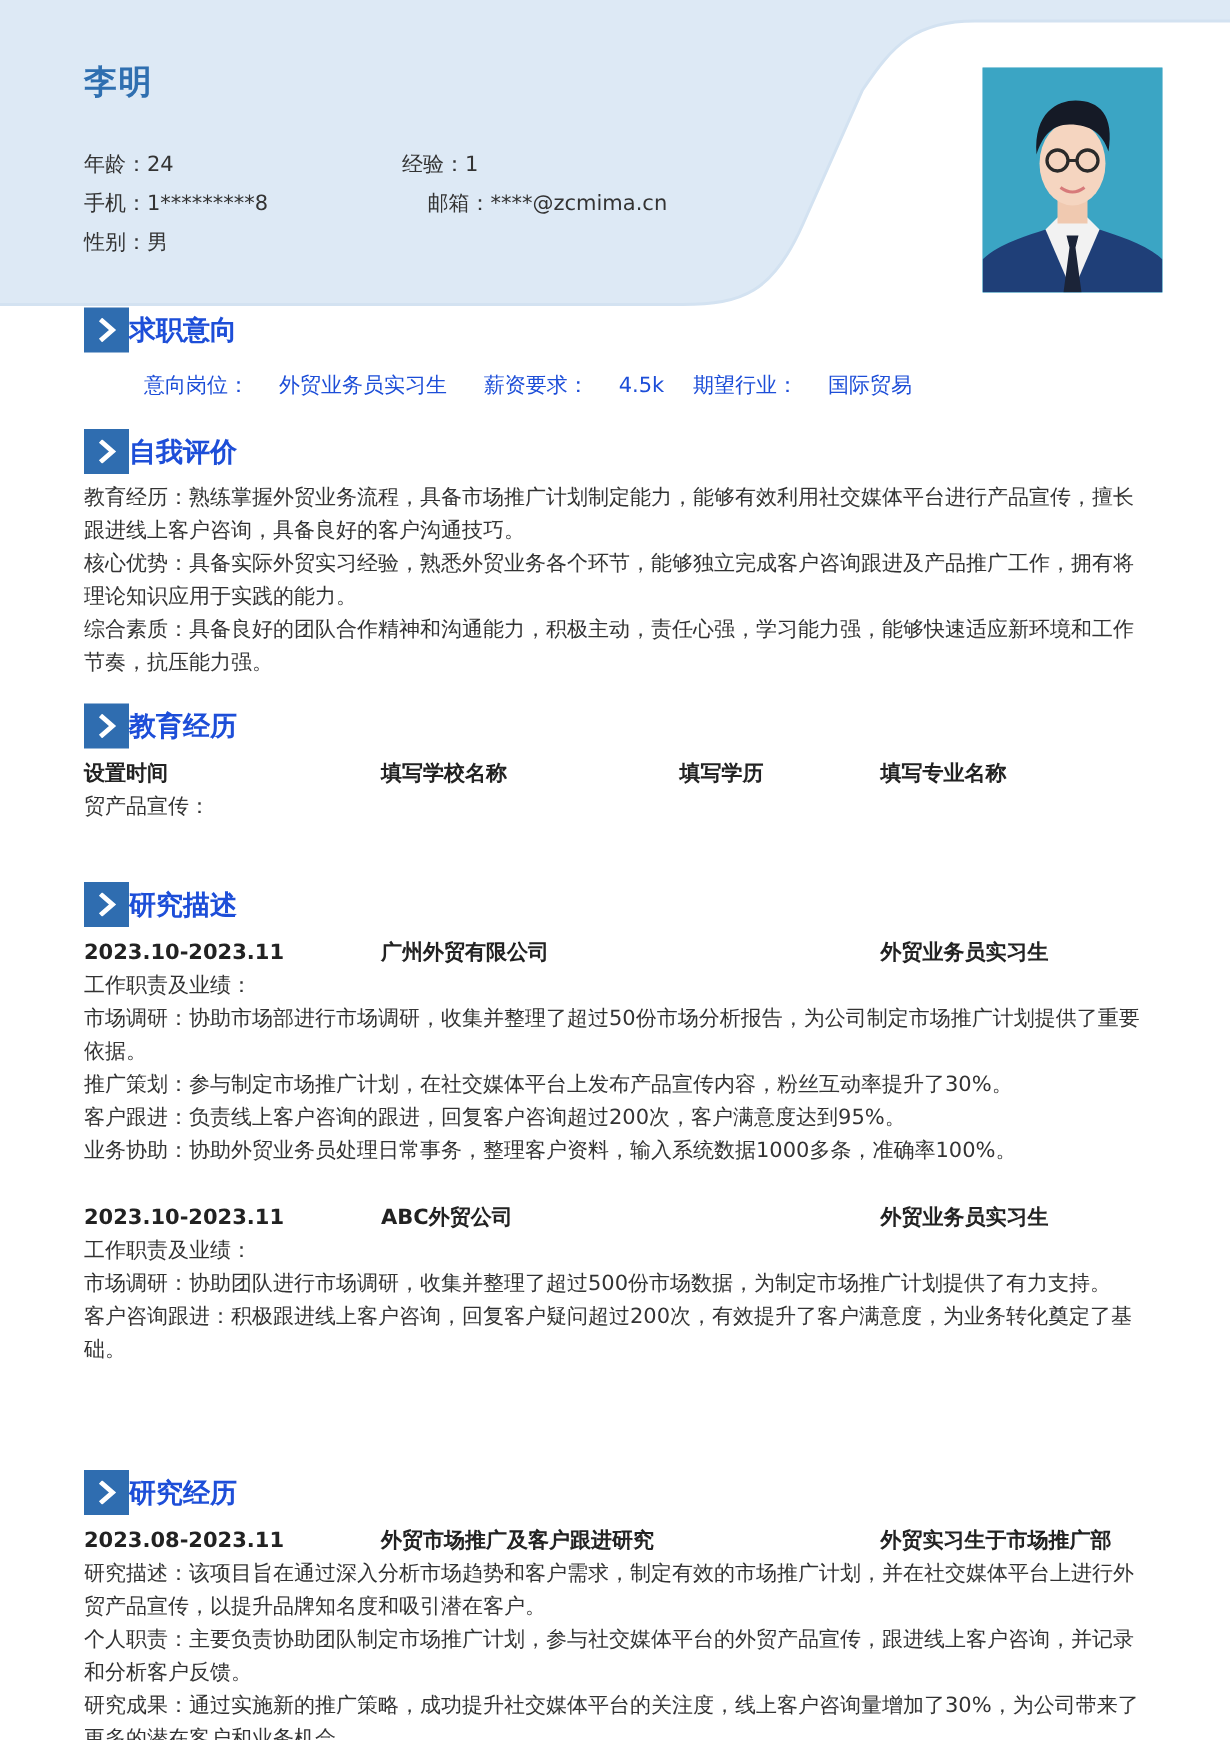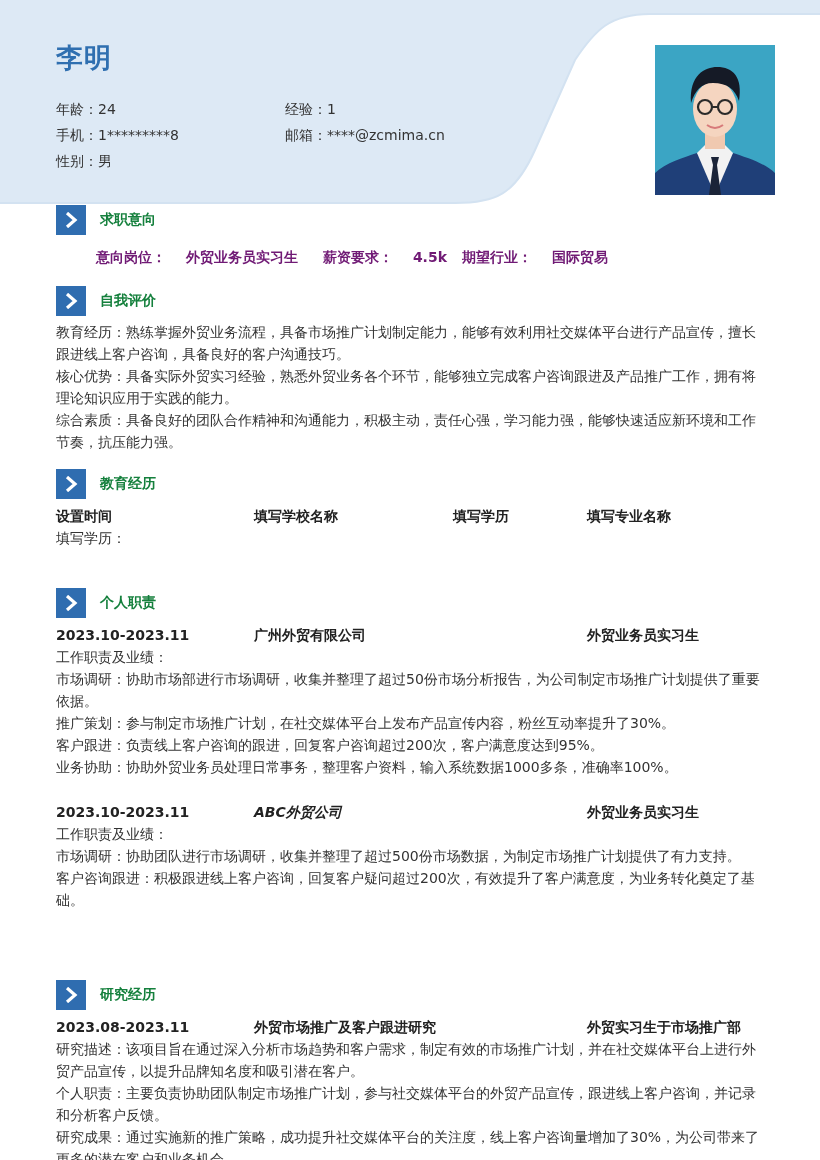--- a/index.html
+++ b/index.html
@@ -1,48 +1,48 @@
 <!DOCTYPE html>
 <html><head>
 <meta charset="utf-8">
 <style>
   * { margin: 0; padding: 0; box-sizing: border-box; }
   html, body { width: 820px; height: 1160px; overflow: hidden; background: #ffffff; }
   body { position: relative; font-family: "DejaVu Sans", "Liberation Sans", sans-serif; color: #333333; font-size: 14px; }
 
   .header-bg { position: absolute; left: 0; top: 0; width: 820px; height: 210px; z-index: 0; }
   .header { position: absolute; left: 0; top: 0; width: 820px; height: 205px; z-index: 1; }
-  .name { position: absolute; left: 56px; top: 40px; font-size: 27px; font-weight: bold; color: #2f6fb0; letter-spacing: 1px; }
+  .name { position: absolute; left: 56px; top: 40px; font-size: 22px; font-weight: bold; color: #2f6fb0; letter-spacing: 1px; }
   .info { position: absolute; font-size: 14px; color: #333; white-space: nowrap; text-align: center; }
   .photo { position: absolute; left: 655px; top: 45px; width: 120px; height: 150px; background: #3aa3c2; overflow: hidden; }
 
   .section { position: absolute; left: 56px; width: 710px; }
   .sec-head { position: relative; height: 30px; display: flex; align-items: center; }
   .sec-icon { width: 30px; height: 30px; background: #2f6db0; display: flex; align-items: center; justify-content: center; }
-  .sec-title { margin-left: 14px; font-size: 14px; font-weight: bold; color: #15803d; }
+  .sec-title { font-size: 18px; font-weight: bold; color: #1d4ed8; }
   .line { font-size: 14px; line-height: 22px; color: #333; }
   .row { position: relative; height: 22px; font-size: 14px; line-height: 22px; font-weight: bold; color: #222; }
   .row span { position: absolute; top: 0; white-space: nowrap; }
-  .plain span { font-weight: bold; color: #701a75; margin-left: 20px; }
+  .plain span { font-weight: normal; color: #1d4ed8; margin-left: 20px; }
 </style>
 </head>
 <body>
 
 <svg class="header-bg" viewBox="0 0 820 210" width="820" height="210">
   <path d="M0,0 L820,0 L820,14 L650,14 C610,14 595,30 575,60 L535,150 C515,195 495,203 455,203 L0,203 Z" fill="#dde9f5"></path>
   <path d="M820,14 L650,14 C610,14 595,30 575,60 L535,150 C515,195 495,203 455,203 L0,203" fill="none" stroke="#d3e2f1" stroke-width="2"></path>
 </svg>
 
 <div class="header">
   <div class="name">李明</div>
 
   <div class="info" style="left:56px; top:101px;">
     <span>年龄：</span><span>24</span>
   </div>
-  <div class="info" style="left:285px; top:101px;">
+  <div class="info" style="left:268px; top:101px;">
     <span>经验：</span><span>1</span>
   </div>
   <div class="info" style="left:56px; top:127px;">
     <span>手机：</span><span>1*********8</span>
   </div>
   <div class="info" style="left:285px; top:127px;">
     <span>邮箱：</span><span>****@zcmima.cn</span>
   </div>
   <div class="info" style="left:56px; top:153px;">
     <span>性别：</span><span>男</span>
@@ -115,49 +115,49 @@
         </svg>
     </div>
     <div class="sec-title">教育经历</div>
   </div>
   <div class="row" style="margin-top:6px;">
     <span style="left:0;">设置时间</span>
     <span style="left:198px;">填写学校名称</span>
     <span style="left:397px;">填写学历</span>
     <span style="left:531px;">填写专业名称</span>
   </div>
-  <div class="line">填写学历：</div>
+  <div class="line">贸产品宣传：</div>
 </div>
 
 <div class="section" style="top:588px;">
   <div class="sec-head">
     <div class="sec-icon">
       <svg width="14" height="16" viewBox="0 0 14 16">
           <path d="M3,1 L11,8 L3,15" fill="none" stroke="#fff" stroke-width="3.2"></path>
         </svg>
     </div>
-    <div class="sec-title">个人职责</div>
+    <div class="sec-title">研究描述</div>
   </div>
   <div class="row" style="margin-top:6px;">
     <span style="left:0;">2023.10-2023.11</span>
     <span style="left:198px;">广州外贸有限公司</span>
     <span style="left:531px;">外贸业务员实习生</span>
   </div>
   <div class="line">工作职责及业绩：</div>
   <div class="line">市场调研：协助市场部进行市场调研，收集并整理了超过50份市场分析报告，为公司制定市场推广计划提供了重要</div>
   <div class="line">依据。</div>
   <div class="line">推广策划：参与制定市场推广计划，在社交媒体平台上发布产品宣传内容，粉丝互动率提升了30%。</div>
   <div class="line">客户跟进：负责线上客户咨询的跟进，回复客户咨询超过200次，客户满意度达到95%。</div>
   <div class="line">业务协助：协助外贸业务员处理日常事务，整理客户资料，输入系统数据1000多条，准确率100%。</div>
 </div>
 
 <div class="section" style="top:795px;">
   <div class="row" style="margin-top:6px;">
     <span style="left:0;">2023.10-2023.11</span>
-    <span style="left:198px;font-style:italic;">ABC外贸公司</span>
+    <span style="left:198px;">ABC外贸公司</span>
     <span style="left:531px;">外贸业务员实习生</span>
   </div>
   <div class="line">工作职责及业绩：</div>
   <div class="line">市场调研：协助团队进行市场调研，收集并整理了超过500份市场数据，为制定市场推广计划提供了有力支持。</div>
   <div class="line">客户咨询跟进：积极跟进线上客户咨询，回复客户疑问超过200次，有效提升了客户满意度，为业务转化奠定了基</div>
   <div class="line">础。</div>
 </div>
 
 <div class="section" style="top:980px;">
   <div class="sec-head">

